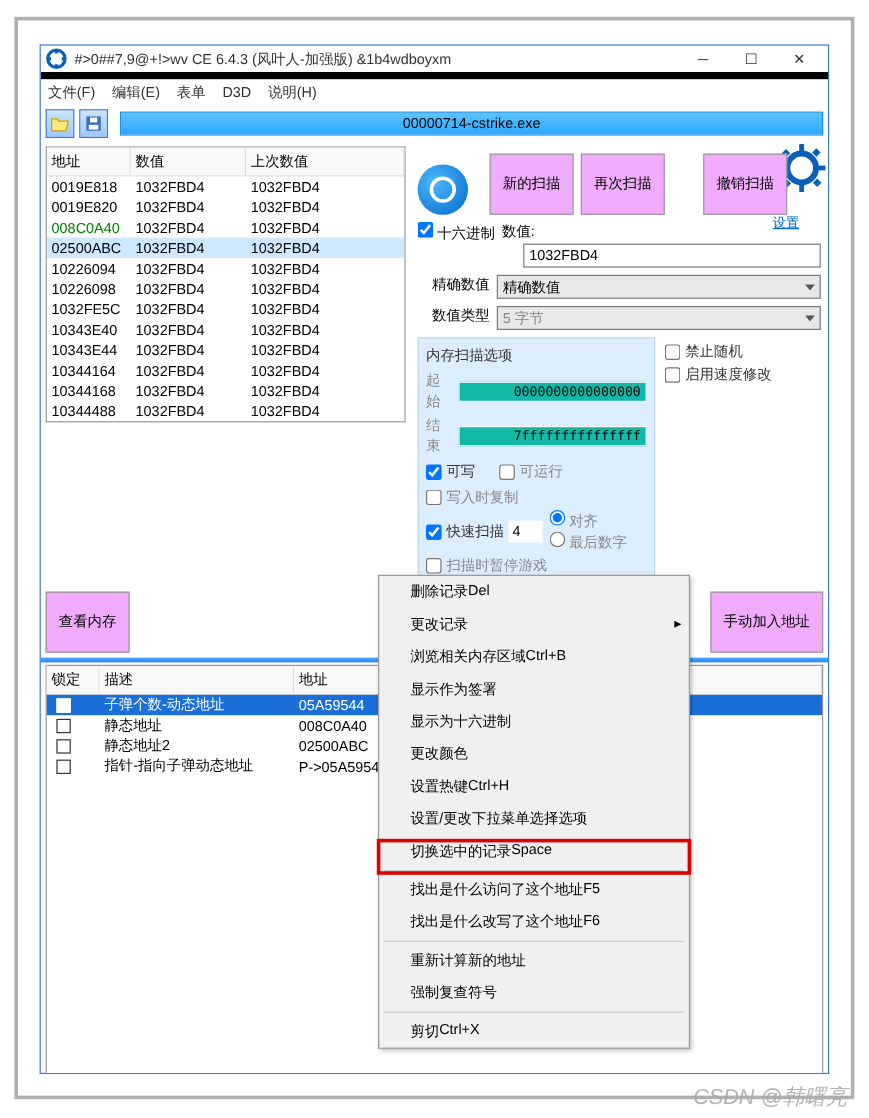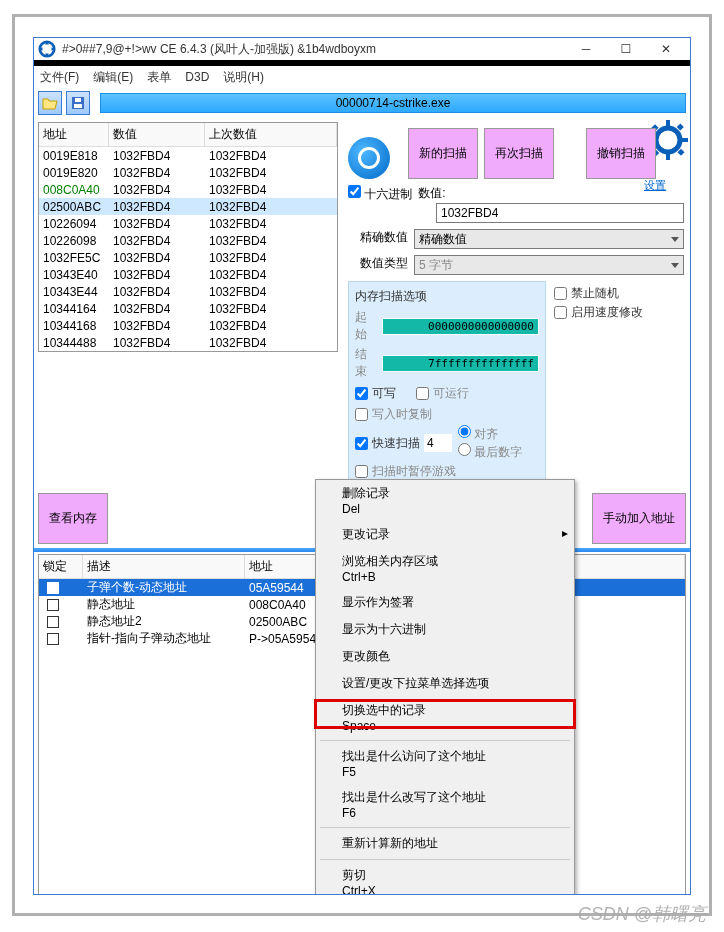--- a/index.html
+++ b/index.html
@@ -62,21 +62,21 @@
 .addr-head { display: flex; background: #fff; border-bottom: 1px solid #ddd; }
 .addr-head div { padding: 3px 4px; border-right: 1px solid #ddd; background: #f9f9f9; }
 .ah-lock { width: 44px; } .ah-desc { width: 162px; } .ah-addr { width: 90px; } .ah-type { width: 66px; } .ah-val { flex: 1; }
 .addr-row { display: flex; height: 17px; align-items: center; }
 .addr-row div { padding: 0 4px; }
 .ar-sel { background: #1a6fd8; color: #fff; }
 .ar-lock { width: 44px; display: flex; align-items: center; } .ar-desc { width: 162px; } .ar-addr { width: 90px; } .ar-type { width: 66px; } .ar-val { flex: 1; }
 .chkbox { width: 12px; height: 12px; border: 1px solid #333; background: #fff; display: inline-block; margin-left: 4px; }
 .chkbox-w { border-color: #fff; }
 .context-menu { position: absolute; left: 281px; top: 441px; width: 260px; background: #f0f0f0; border: 1px solid #999; box-shadow: 2px 2px 4px rgba(0,0,0,0.3); z-index: 100; }
-.cm-item { display: flex; padding: 5px 10px 5px 26px; cursor: default; flex-direction: column; }
+.cm-item { display: flex; padding: 5px 10px 5px 26px; cursor: default; }
 .cm-sep { height: 1px; background: #ccc; margin: 2px 4px; }
 .cm-sub::after { content: "▸"; position: absolute; right: 6px; }
 .cm-item { position: relative; }
 .highlight-box { position: absolute; border: 3px solid #d00; left: 280px; top: 661px; width: 262px; height: 30px; z-index: 101; pointer-events: none; }
 .footer-bar { display: flex; height: 20px; margin: 0 4px; }
 .footer-left { width: 200px; background: #ff5fff; text-align: center; line-height: 18px; border: 1px solid #999; }
 .footer-mid { flex: 1; }
 .footer-right { width: 130px; background: #2aa8ff; text-align: center; line-height: 18px; border: 1px solid #999; }
 .watermark { position: absolute; right: 18px; bottom: 6px; color: rgba(170,170,170,0.9); font-size: 18px; font-style: italic; font-weight: 300; }
 .triangle-down { width: 0; height: 0; border-left: 4px solid transparent; border-right: 4px solid transparent; border-top: 5px solid #555; }
@@ -382,39 +382,47 @@
         </div>
         <div class="cm-item">
           <span>显示为十六进制</span>
           <span></span>
         </div>
         <div class="cm-item">
           <span>更改颜色</span>
           <span></span>
         </div>
         <div class="cm-item">
+          <span>设置热键</span>
+          <span>Ctrl+H</span>
+        </div>
+        <div class="cm-item">
           <span>设置/更改下拉菜单选择选项</span>
           <span></span>
         </div>
         <div class="cm-item">
           <span>切换选中的记录</span>
           <span>Space</span>
         </div>
         <div class="cm-sep"></div>
         <div class="cm-item">
           <span>找出是什么访问了这个地址</span>
           <span>F5</span>
         </div>
         <div class="cm-item">
           <span>找出是什么改写了这个地址</span>
           <span>F6</span>
         </div>
         <div class="cm-sep"></div>
         <div class="cm-item">
           <span>重新计算新的地址</span>
+          <span></span>
+        </div>
+        <div class="cm-item">
+          <span>强制复查符号</span>
           <span></span>
         </div>
         <div class="cm-sep"></div>
         <div class="cm-item">
           <span>剪切</span>
           <span>Ctrl+X</span>
         </div>
       </div>
   <div class="highlight-box"></div>
 

